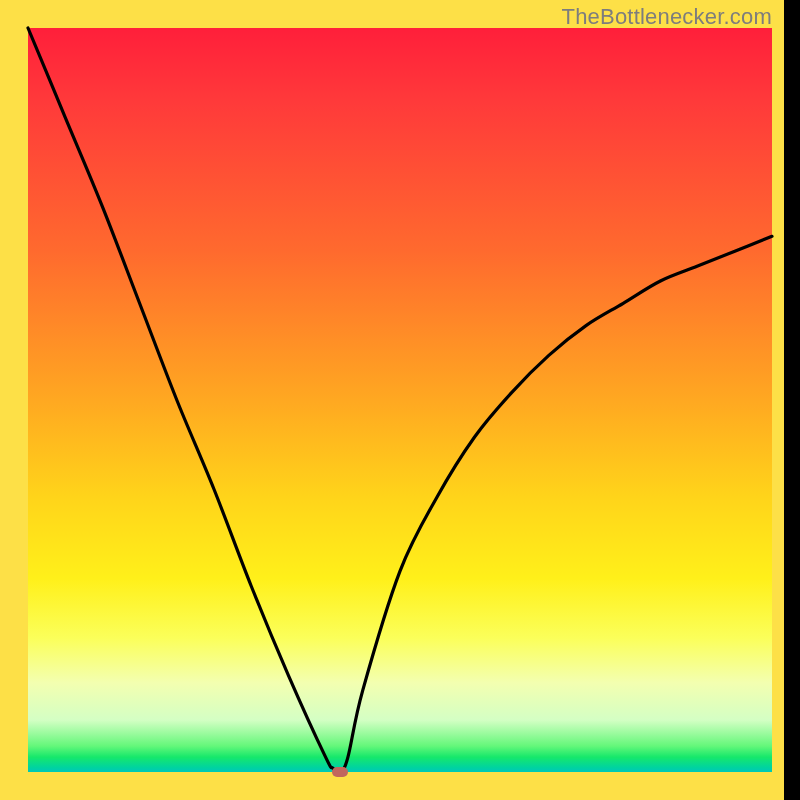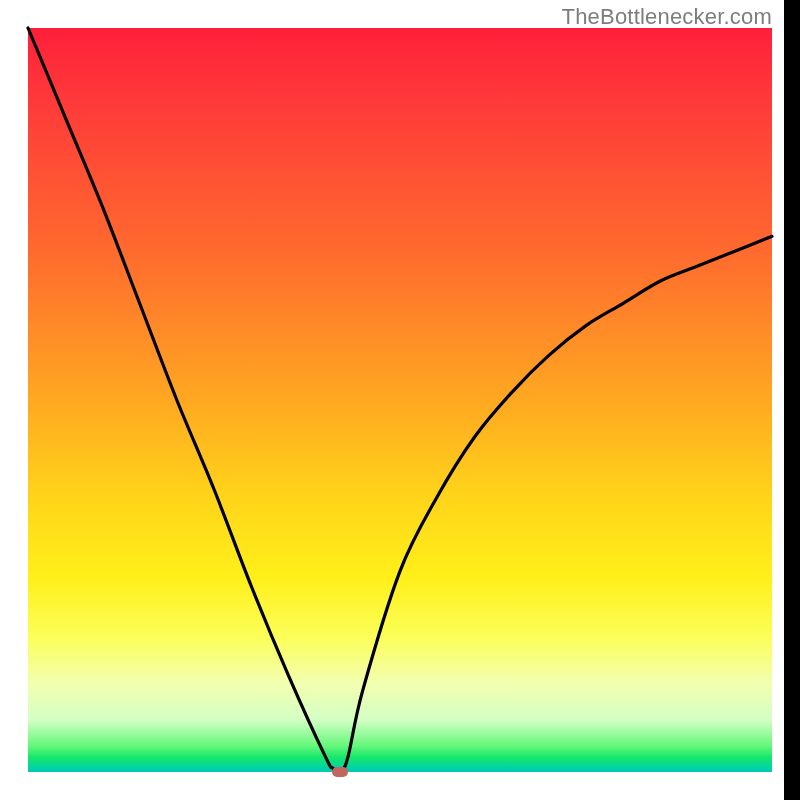--- a/index.html
+++ b/index.html
@@ -8,21 +8,21 @@
     width: 800px;
     height: 800px;
     background: #000;
     overflow: hidden;
     font-family: Arial, Helvetica, sans-serif;
   }
   .frame {
     position: relative;
     width: 784px;
     height: 800px;
-    background: #ffffff;
+    background: #fde047;
   }
   .plot-area {
     position: absolute;
     left: 28px;
     top: 28px;
     width: 744px;
     height: 744px;
     
     background: linear-gradient(
       to bottom,

